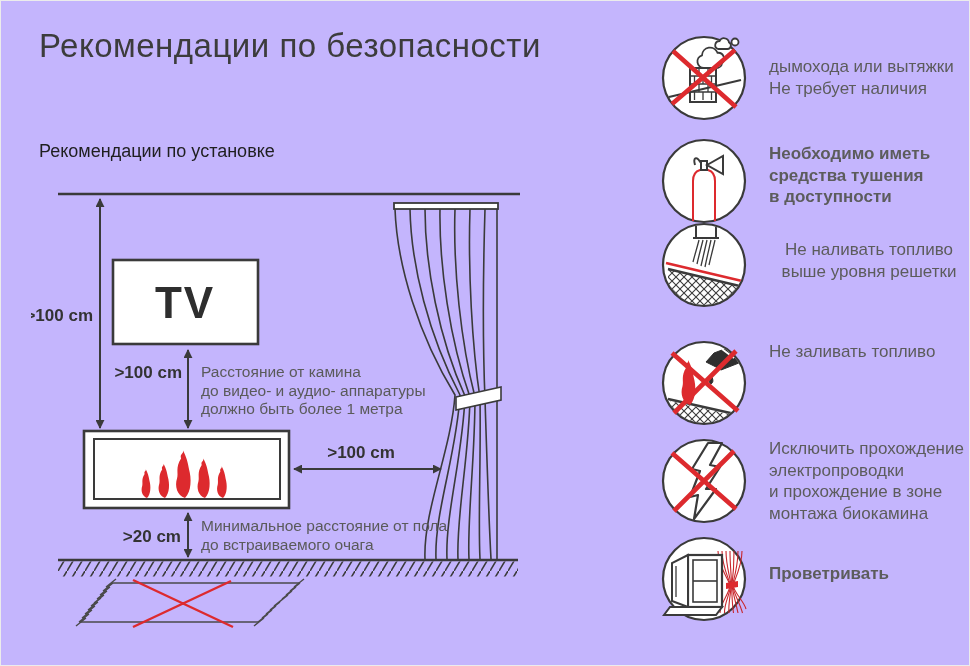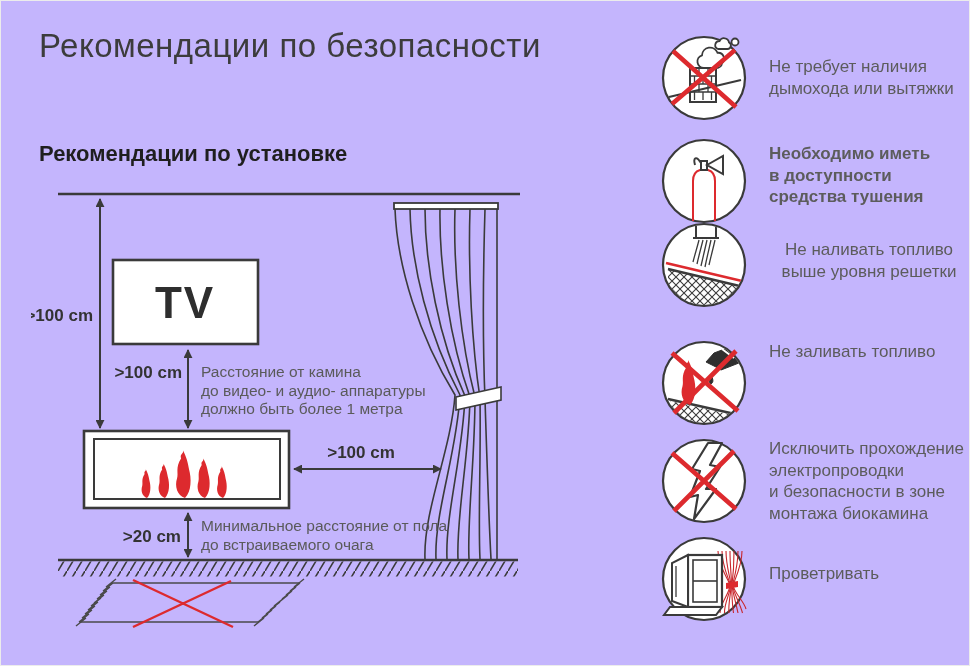--- a/index.html
+++ b/index.html
@@ -1,20 +1,20 @@
 <!DOCTYPE html>
 <html><head>
 <meta charset="utf-8">
 <style>
   html,body{margin:0;padding:0;background:#fff;}
   #page{position:relative;width:970px;height:666px;background:#c4b5fd;overflow:hidden;
         font-family:"Liberation Sans",sans-serif;border:1px solid #ececec;box-sizing:border-box;padding-left:20px;}
   .abs{position:absolute;}
   #main-title{left:38px;top:26px;font-size:33px;font-weight:400;color:#3c3c3c;letter-spacing:.5px;}
-  #sub-title{left:38px;top:140px;font-size:22px;font-weight:700;color:#1f1f1f;}
+  #sub-title{left:38px;top:140px;font-size:18px;font-weight:400;color:#1f1f1f;}
   .safety-row{position:absolute;left:659px;width:305px;}
   .safety-icon{position:absolute;left:0;top:0;width:88px;height:88px;}
   .safety-text{position:absolute;left:109px;font-size:17px;line-height:21.5px;color:#5c5c5c;width:200px;}
   svg .dim{font-family:"Liberation Sans",sans-serif;font-size:17px;font-weight:700;fill:#333;}
   svg .note{font-family:"Liberation Sans",sans-serif;font-size:15.5px;fill:#5a5a5a;}
   svg .tvtxt{font-family:"Liberation Sans",sans-serif;font-size:44px;font-weight:700;fill:#2e2e2e;letter-spacing:2px;}
 </style>
 </head>
 <body>
 
@@ -104,39 +104,39 @@
         <rect x="30" y="34" width="26" height="34"></rect>
         <path d="M30 42 H56 M30 50 H56 M30 58 H56 M39 34 V42 M48 34 V42 M34.5 42 V50 M43 42 V50 M51.5 42 V50 M39 50 V58 M48 50 V58 M34.5 58 V66 M43 58 V66 M51.5 58 V66" stroke-width="1.3"></path>
         <path d="M9 63 L81 46"></path>
         <path d="M44 34 a6.5 6.5 0 0 1 -2 -12.7 a8 8 0 0 1 15.5 -2.5 a6 6 0 0 1 4.5 10.5 a5.5 5.5 0 0 1 -5.5 4.7 z" stroke-width="1.8"></path>
         <path d="M58 15 a4 4 0 0 1 1.5 -7.8 a5 5 0 0 1 9.5 1.2 a3.5 3.5 0 0 1 -1.5 6.6 z" stroke-width="1.8"></path>
         <circle cx="75" cy="8" r="3.5" stroke-width="1.8"></circle>
       </g>
       <path d="M13 17 L76 73 M75 16 L12 70" stroke="#dd2a2e" stroke-width="4.6" fill="none"></path>
     </svg>
     <div class="safety-text" style="top:22px;">
+      <div>дымохода или вытяжки</div>
       <div>Не требует наличия</div>
-      <div>дымохода или вытяжки</div>
     </div>
   </div>
 
   <div class="safety-row" style="top:136px;height:100px;">
     <svg class="safety-icon" viewBox="0 0 88 88">
       <circle cx="44" cy="44" r="41" fill="#fff" stroke="#3a3a3a" stroke-width="2.2"></circle>
       <path d="M33 84 V44 Q33 35 40 33 H48 Q55 35 55 44 V84" fill="none" stroke="#dd2a2e" stroke-width="2"></path>
       <g stroke="#3a3a3a" stroke-width="2" fill="#fff">
         <rect x="41" y="24" width="6" height="9"></rect>
         <polygon points="47,28 63,19 63,37"></polygon>
         <path d="M41 26 C36 18 33 21 35 28" fill="none"></path>
       </g>
     </svg>
     <div class="safety-text" style="top:6px;font-weight:bold;">
       <div>Необходимо иметь</div>
+      <div>средства тушения</div>
       <div>в доступности</div>
-      <div>средства тушения</div>
     </div>
   </div>
 
   <div class="safety-row" style="top:220px;height:100px;text-align:center;">
     <svg class="safety-icon" viewBox="0 0 88 88">
       <defs>
         <pattern id="mesh" width="8" height="8" patternUnits="userSpaceOnUse">
           <path d="M0 8 L8 0 M0 0 L8 8" stroke="#3a3a3a" stroke-width="1.1"></path>
         </pattern>
         <clipPath id="clip3">
@@ -188,26 +188,26 @@
 
   <div class="safety-row" style="top:436px;height:100px;">
     <svg class="safety-icon" viewBox="0 0 88 88">
       <circle cx="44" cy="44" r="41" fill="#fff" stroke="#3a3a3a" stroke-width="2.2"></circle>
       <path d="M48 6 L62 6 L50 28 L60 30 L46 52 L56 52 L34 82 L38 58 L30 60 L40 34 L32 32 Z" fill="#fff" stroke="#3a3a3a" stroke-width="2.2" stroke-linejoin="round"></path>
       <path d="M12 16 L76 72 M74 14 L14 74" stroke="#dd2a2e" stroke-width="4.6" fill="none"></path>
     </svg>
     <div class="safety-text" style="top:1px;">
       <div>Исключить прохождение</div>
       <div>электропроводки</div>
-      <div>и безопасности в зоне</div>
+      <div>и прохождение в зоне</div>
       <div>монтажа биокамина</div>
     </div>
   </div>
 
-  <div class="safety-row" style="top:534px;height:100px;">
+  <div class="safety-row" style="top:534px;height:100px;font-weight:bold;">
     <svg class="safety-icon" viewBox="0 0 88 88">
       <circle cx="44" cy="44" r="41" fill="#fff" stroke="#3a3a3a" stroke-width="2.2"></circle>
       <g stroke="#c8262c" stroke-width="1.1" fill="none">
         <path d="M58 16 C58 30 67 42 70 50 C70 58 60 68 60 78"></path>
         <path d="M62 16 C62 30 68 42 70.5 50 C70.6 58 64 68 64.5 78"></path>
         <path d="M66 16 C66 30 70 42 71 50 C71.2 58 68 68 69 78"></path>
         <path d="M70 16 C70 30 71.5 42 71.5 50 C72 58 72 68 73.5 78"></path>
         <path d="M74 16 C74 30 73 42 72 50 C72.8 58 76 68 78 78"></path>
         <path d="M78 16 C78 30 74.5 42 72.5 50 C73.4 58 80 68 82.5 78"></path>
         <path d="M82 16 C82 30 76 42 73 50 C74 58 84 66 86 74"></path>

